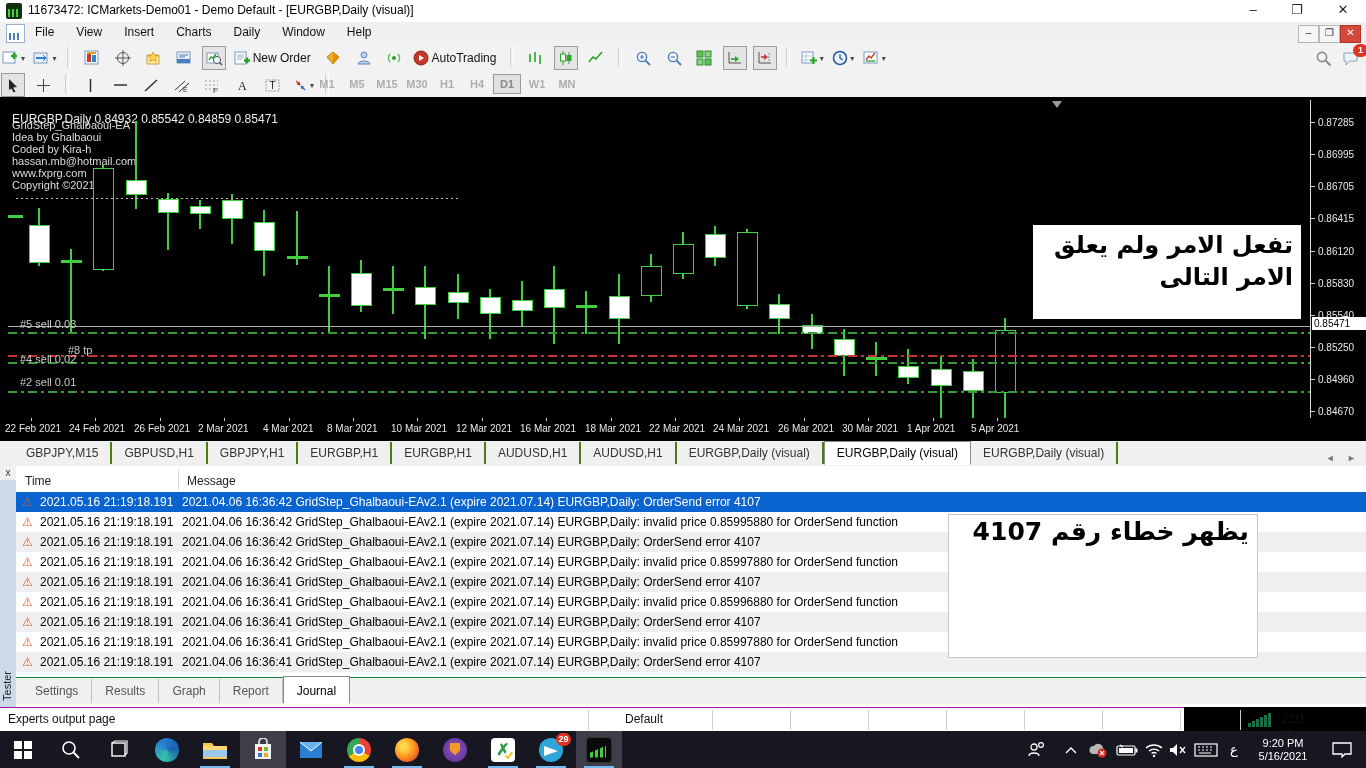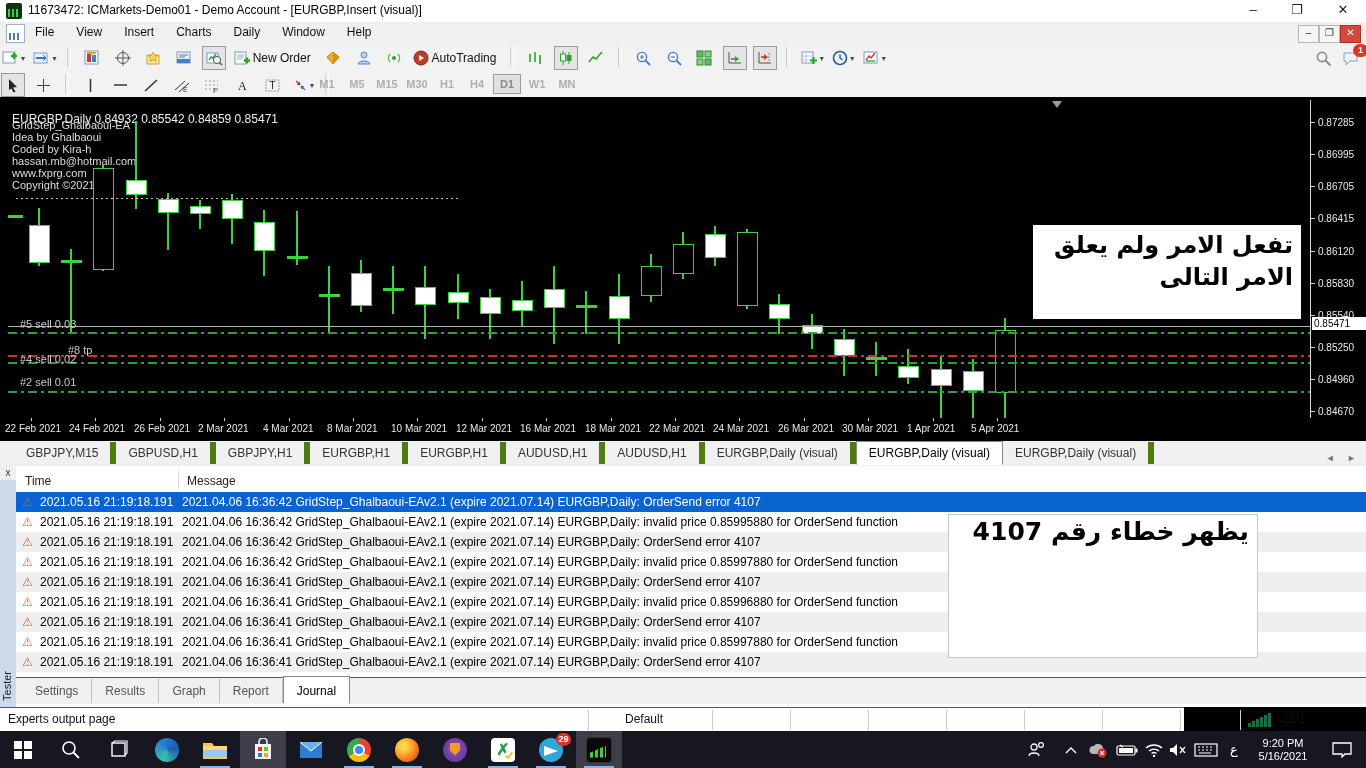--- a/index.html
+++ b/index.html
@@ -51,21 +51,21 @@
   .dtick{font-size:10px;color:#e8e8e8;top:5px;white-space:nowrap;}
   .dmark{top:0;width:1px;height:3px;background:#cfcfcf;}
   .wick{background:#3fd03f;width:2px;}
   .bodyc{border:1px solid #3fd03f;width:19px;}
   .dash{background:#3fd03f;width:21px;height:3px;}
   .oline-label{font-size:11px;color:#c9c9c9;white-space:nowrap;}
   .note{background:#fff;color:#000;font-family:"DejaVu Sans",sans-serif;font-weight:bold;
      direction:rtl;text-align:right;}
   
   #charttabs{left:0;top:441px;width:1366px;height:25px;background:#f0f0f0;border-bottom:1px solid #d4d4d4;}
-  .ctab{display:inline-block;padding:4px 12px;font-size:12px;color:#333;border-right:6px solid #4d7c0f;}
+  .ctab{display:inline-block;padding:4px 12px;font-size:12px;color:#333;border-right:2px solid #4d7c0f;}
   .ctab.active{background:#fff;border:1px solid #8a8a8a;border-bottom:1px solid #fff;color:#000;}
   .tabarrow{font-size:9px;color:#777;padding:0 4px;}
   
   #journal{left:0;top:466px;width:1366px;height:241px;background:#fff;overflow:hidden;}
   #tester-strip{left:0;top:14px;width:16px;height:227px;background:#ccd9e8;}
   #tester-strip span{position:absolute;left:1px;bottom:6px;font-size:11px;color:#222;
      writing-mode:vertical-rl;transform:rotate(180deg);}
   #jclose{left:0;top:0;width:16px;height:14px;background:#f0f0f0;font-size:10px;color:#333;
      text-align:center;line-height:13px;}
   .jheader{font-size:12px;color:#222;top:8px;}
@@ -100,21 +100,21 @@
 </style>
 </head>
 <body>
 
 <div id="screen">
 
   <div class="abs" id="titlebar">
     <span class="abs appicon">
         <i></i>
       </span>
-    <span class="abs apptitle">11673472: ICMarkets-Demo01 - Demo Account - [EURGBP,Insert (visual)]</span>
+    <span class="abs apptitle">11673472: ICMarkets-Demo01 - Demo Default - [EURGBP,Daily (visual)]</span>
     <span class="abs wbtn" style="left:1236px;top:0;">–</span>
     <span class="abs wbtn" style="left:1280px;top:0;">❐</span>
     <span class="abs wbtn" style="left:1326px;top:0;">✕</span>
   </div>
 
   <div class="abs" id="menubar">
     <span class="abs mdiicon">
         <i></i>
       </span>
     <span id="menuitems" style="position:absolute;left:24px;top:0;"><span class="menuitem">File</span><span class="menuitem">View</span><span class="menuitem">Insert</span><span class="menuitem">Charts</span><span class="menuitem">Daily</span><span class="menuitem">Window</span><span class="menuitem">Help</span></span>

